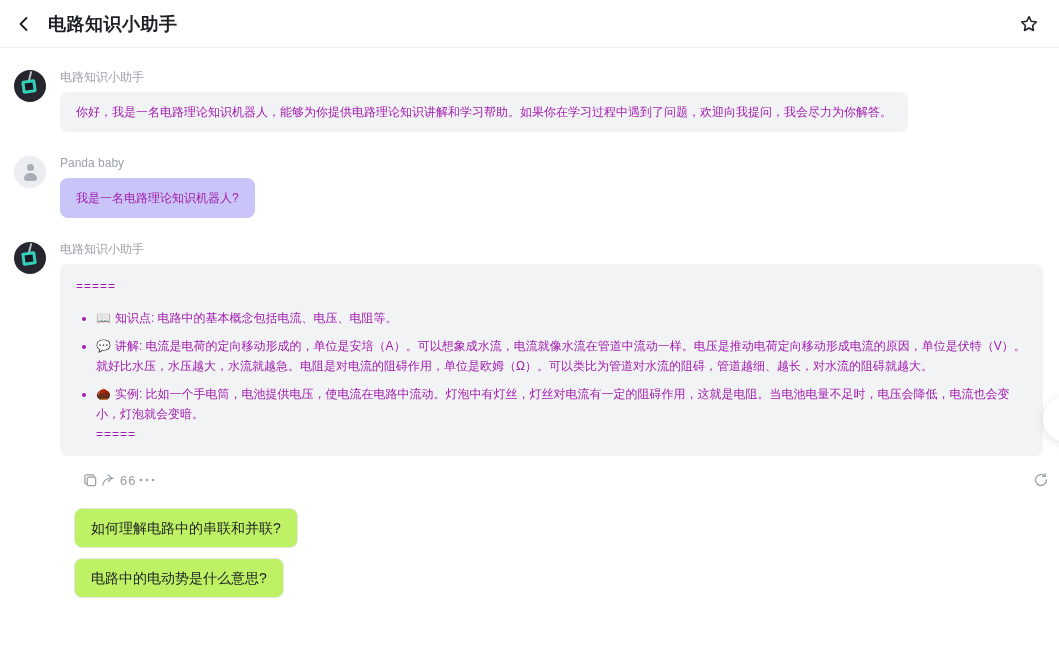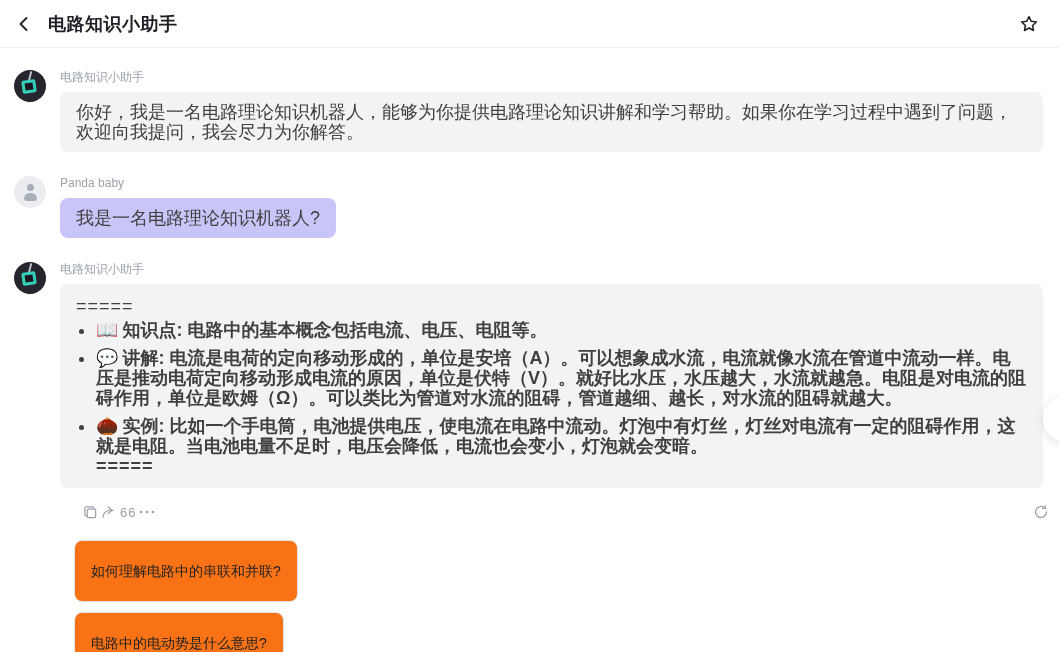--- a/index.html
+++ b/index.html
@@ -82,32 +82,31 @@
     line-height: 14px;
     color: #9da3ab;
     margin-bottom: 8px;
   }
   .bubble {
     display: inline-block;
     max-width: 100%;
     background: #f2f3f5;
     border-radius: 8px;
     padding: 10px 16px;
-    font-size: 18px;
+    font-size: 12px;
     line-height: 20px;
-    color: #404040;
+    color: #a21caf;
   }
   .bubble-user { background: #c9c5f8; }
   .bubble-rich { display: block; padding: 12px 16px; }
   .divider-line { line-height: 20px; letter-spacing: 1px; }
   .bubble-rich ul {
-    margin-top: 4px;
+    margin-top: 12px;
     padding-left: 20px;
     list-style: disc;
-    font-weight: bold;
   }
   .bubble-rich li { margin-bottom: 8px; }
   .bubble-rich li:last-child { margin-bottom: 0; }
   .emoji { margin-right: 4px; }
 
   
   .msg-toolbar {
     position: relative;
     margin: -10px 0 0 68px;
     height: 20px;
@@ -124,22 +123,22 @@
   .suggestions {
     margin: 18px 0 0 60px;
     display: flex;
     flex-direction: column;
     align-items: flex-start;
     gap: 10px;
   }
   .pill {
     border: 1px solid #e4e6e8;
     border-radius: 8px;
-    background: #f97316;
-    padding: 20px 16px;
+    background: #bef264;
+    padding: 9px 16px;
     font-size: 14px;
     line-height: 20px;
     color: #1c1f23;
     cursor: pointer;
     white-space: nowrap;
   }
 
   
   .scroll-fab {
     position: absolute;

